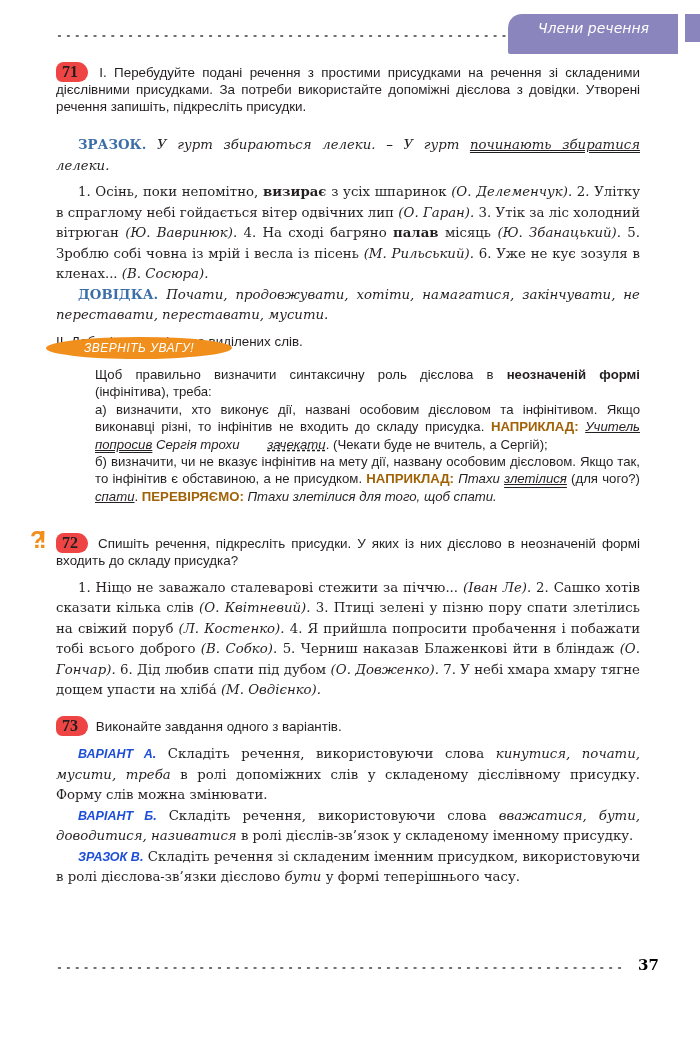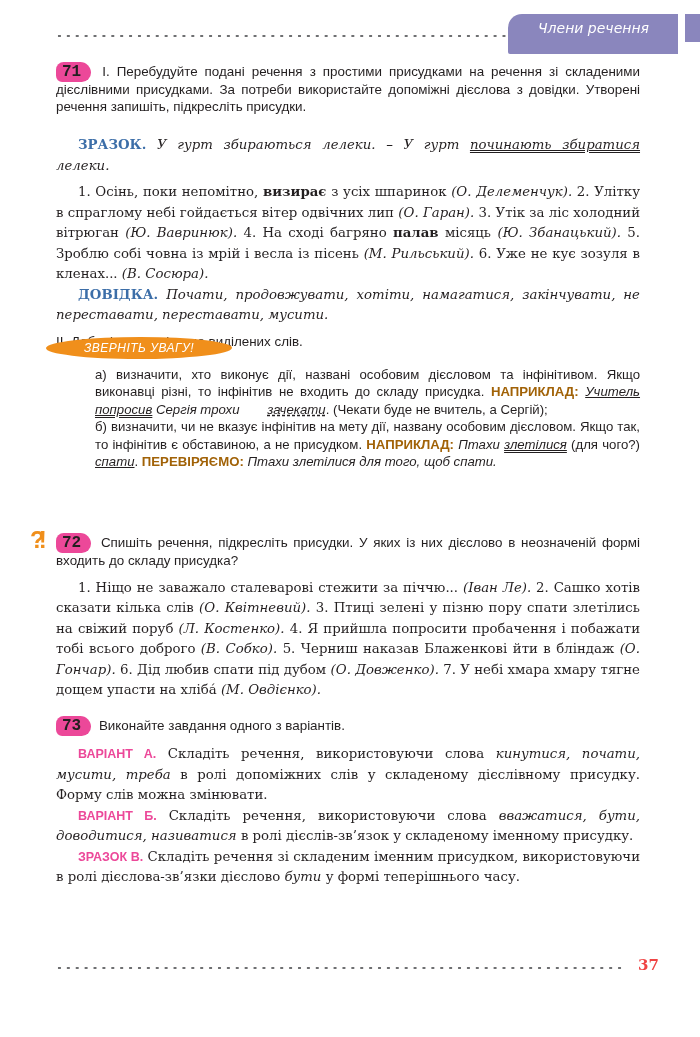--- a/index.html
+++ b/index.html
@@ -17,37 +17,37 @@
     position: absolute; left: 508px; top: 14px; width: 170px; height: 40px;
     background: #8a86bd; border-radius: 14px 0 0 2px;
     color: #fff; font-family: "DejaVu Sans", sans-serif; font-size: 14px;
     font-style: italic; line-height: 28px; padding-left: 30px; box-sizing: border-box;
   }
   .header-tab-edge {
     position: absolute; left: 685px; top: 14px; width: 15px; height: 28px; background: #8a86bd;
   }
 
   .task-num {
-    display: inline-block; background: #ec4899; color: #231f20; font-family: Liberation Mono, monospace;
+    display: inline-block; background: #ef4444; color: #231f20; font-family: Liberation Serif, serif;
     font-weight: bold; font-size: 16px; padding: 1px 10px 1px 6px; border-radius: 10px 14px 12px 8px;
     margin-right: 4px; line-height: 18px;
   }
 
   .block { position: absolute; left: 56px; width: 584px; }
   .instr { font-family: "Liberation Sans", sans-serif; font-size: 13.4px; line-height: 16.5px; text-align: justify; }
   .serif-para { font-family: "DejaVu Serif", serif; font-size: 13.3px; line-height: 20.5px; text-align: justify; }
   .indent { text-indent: 22px; }
   .blue-label { color: #3c6ea8; font-weight: normal; }
   .it { font-style: italic; }
   .b { font-weight: bold; }
   .u2 { text-decoration: underline double; }
   .u1 { text-decoration: underline; }
   .udash { text-decoration: underline dashed; margin-left: 24px; }
   .orange { color: #a16207; font-weight: bold; }
-  .variant { color: #ec4899; font-family: "Liberation Sans", sans-serif; font-weight: bold; font-size: 12.5px; }
+  .variant { color: #1d4ed8; font-family: "Liberation Sans", sans-serif; font-weight: bold; font-style: italic; font-size: 12.5px; }
 
   .attention {
     position: absolute; left: 46px; top: 337px; width: 186px; height: 22px;
     background: #f08f1b; border-radius: 50% / 50%; transform: skewX(-8deg);
   }
   .attention-text {
     position: absolute; left: 46px; top: 337px; width: 186px; height: 22px; text-align: center;
     color: #fff; font-family: "Liberation Sans", sans-serif; font-weight: normal; font-style: italic;
     font-size: 12px; line-height: 22px; letter-spacing: 0.5px;
   }
@@ -59,21 +59,21 @@
     font-family: "Liberation Sans", sans-serif; font-weight: bold; font-size: 24px; color: #f08f1b; line-height: 28px;
     letter-spacing: -6px;
   }
 
   .footer-dots {
     position: absolute; left: 55px; top: 966px; width: 570px; height: 4px;
     background-image: radial-gradient(circle, #6d6e70 1.1px, transparent 1.4px);
     background-size: 8.9px 4px; background-repeat: repeat-x;
   }
   .page-num {
-    position: absolute; left: 638px; top: 956px; font-family: "DejaVu Serif", serif; font-size: 15px; font-weight: bold; color: #ef4444;
+    position: absolute; left: 638px; top: 956px; font-family: "DejaVu Serif", serif; font-size: 15px; font-weight: bold; color: #000000;
   }
 </style>
 </head>
 <body>
 
 <div class="header-dots"></div>
 <div class="header-tab">Члени речення</div>
 <div class="header-tab-edge"></div>
 
 <div class="block" style="top:62px;">
@@ -103,20 +103,25 @@
     <span class="it">Почати, продовжувати, хотіти, намагатися, закінчувати, не переставати, переставати, мусити.</span>
   </div>
 
   <div class="instr" style="margin-top:8px;">ІІ. Доберіть синоніми до виділених слів.</div>
 </div>
 
 <div class="attention"></div>
 <div class="attention-text">ЗВЕРНІТЬ УВАГУ!</div>
 
 <div class="note">
+  <div>
+    <span>Щоб правильно визначити синтаксичну роль дієслова в</span>
+    <b>неозначеній формі</b>
+    <span>(інфінітива), треба:</span>
+  </div>
   <div>
     <span>а) визначити, хто виконує дії, названі особовим дієсловом та інфінітивом. Якщо виконавці різні, то інфінітив не входить до складу присудка.</span>
     <span class="orange">НАПРИКЛАД:</span>
     <i class="u1">Учитель</i>
     <i class="u2">попросив</i>
     <i>Сергія трохи</i>
     <i class="udash">зачекати</i><span>. (Чекати буде не вчитель, а Сергій);</span>
   </div>
   <div>
     <span>б) визначити, чи не вказує інфінітив на мету дії, названу особовим дієсловом. Якщо так, то інфінітив є обставиною, а не присудком.</span>

